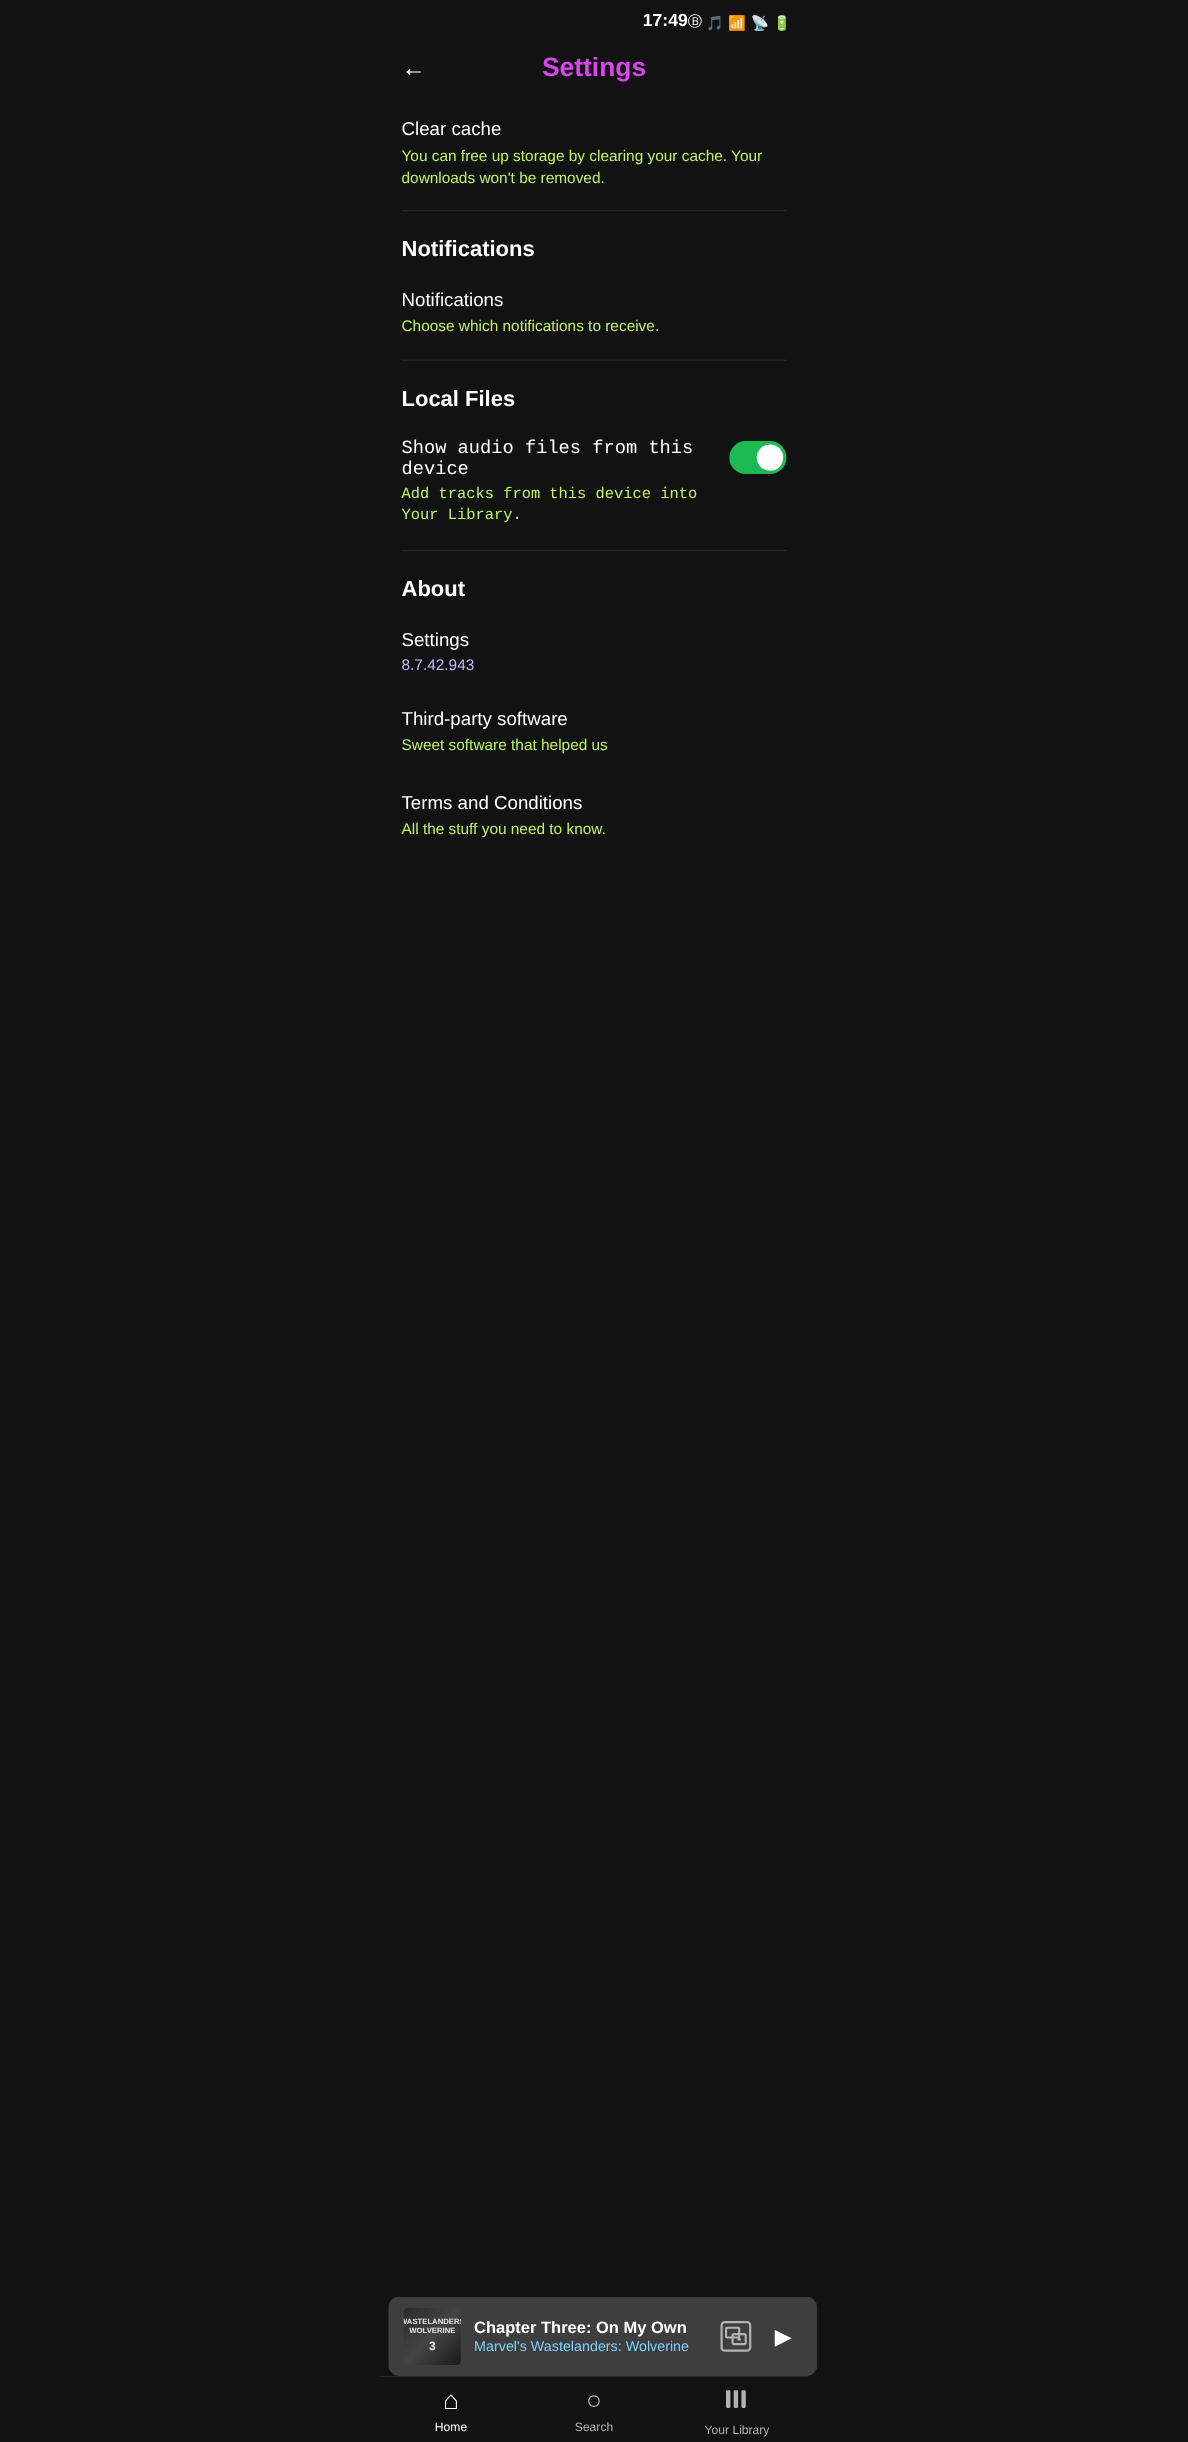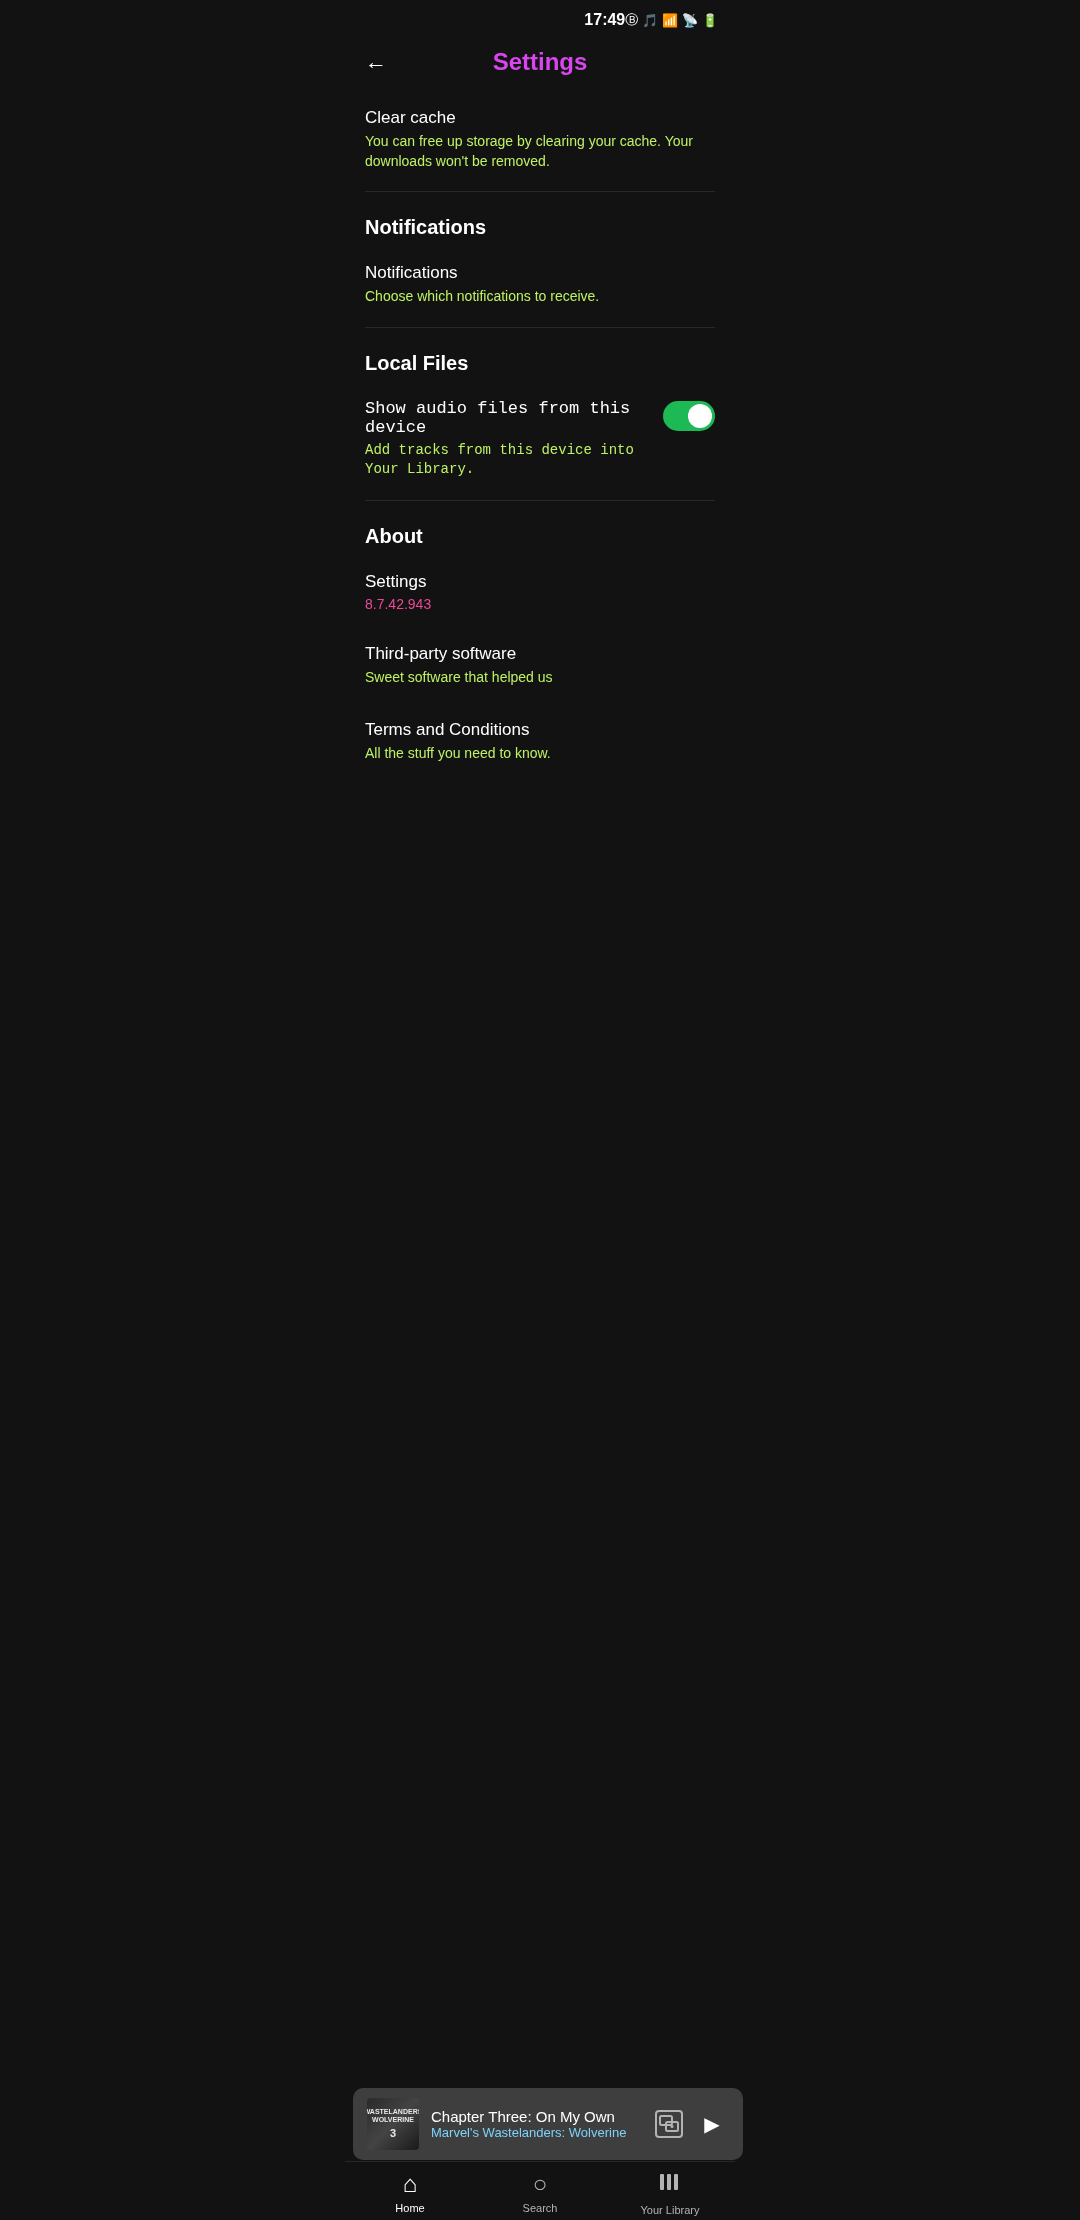--- a/index.html
+++ b/index.html
@@ -180,21 +180,21 @@
       line-height: 1.2;
     }
 
     .now-playing-info {
       flex: 1;
       min-width: 0;
     }
 
     .now-playing-title {
       font-size: 15px;
-      font-weight: 400;
+      font-weight: 700;
       color: #ffffff;
       white-space: nowrap;
       overflow: hidden;
       text-overflow: ellipsis;
     }
 
     .now-playing-artist {
       font-size: 13px;
       color: #7dd3fc;
       white-space: nowrap;
@@ -273,21 +273,21 @@
     }
 
     .divider {
       height: 1px;
       background: #282828;
       margin: 4px 0;
     }
 
     .version-number {
       font-size: 14px;
-      color: #ec4899;
+      color: #c4b5fd;
       margin-top: 2px;
     }
   </style>
 </head>
 <body>
 
 <div class="status-bar">
   <span class="status-time">17:49</span>
   <div class="status-icons">
     <span class="status-icon">Ⓑ</span>

